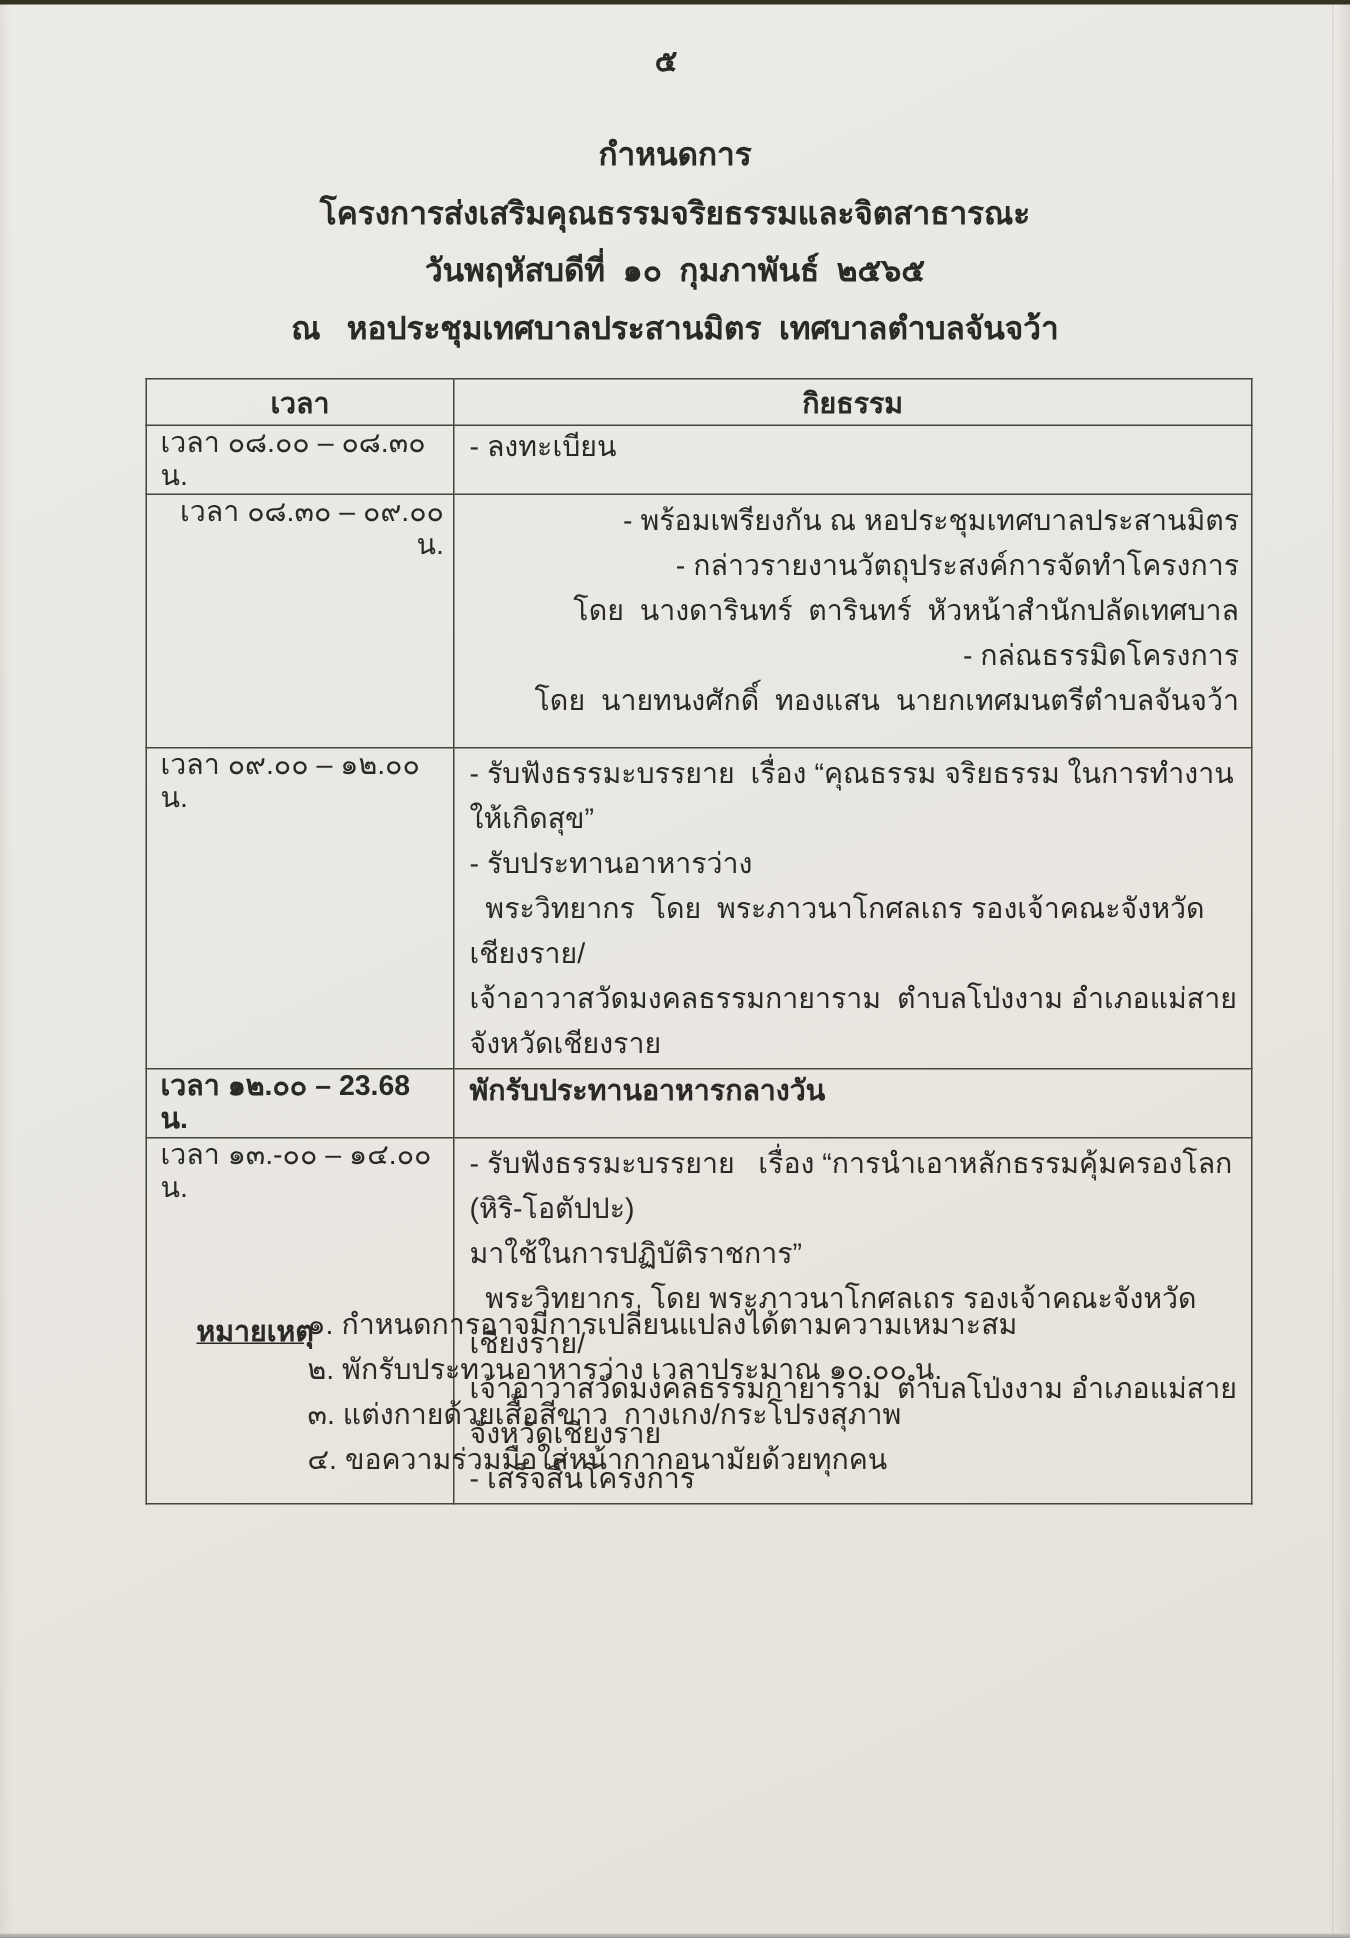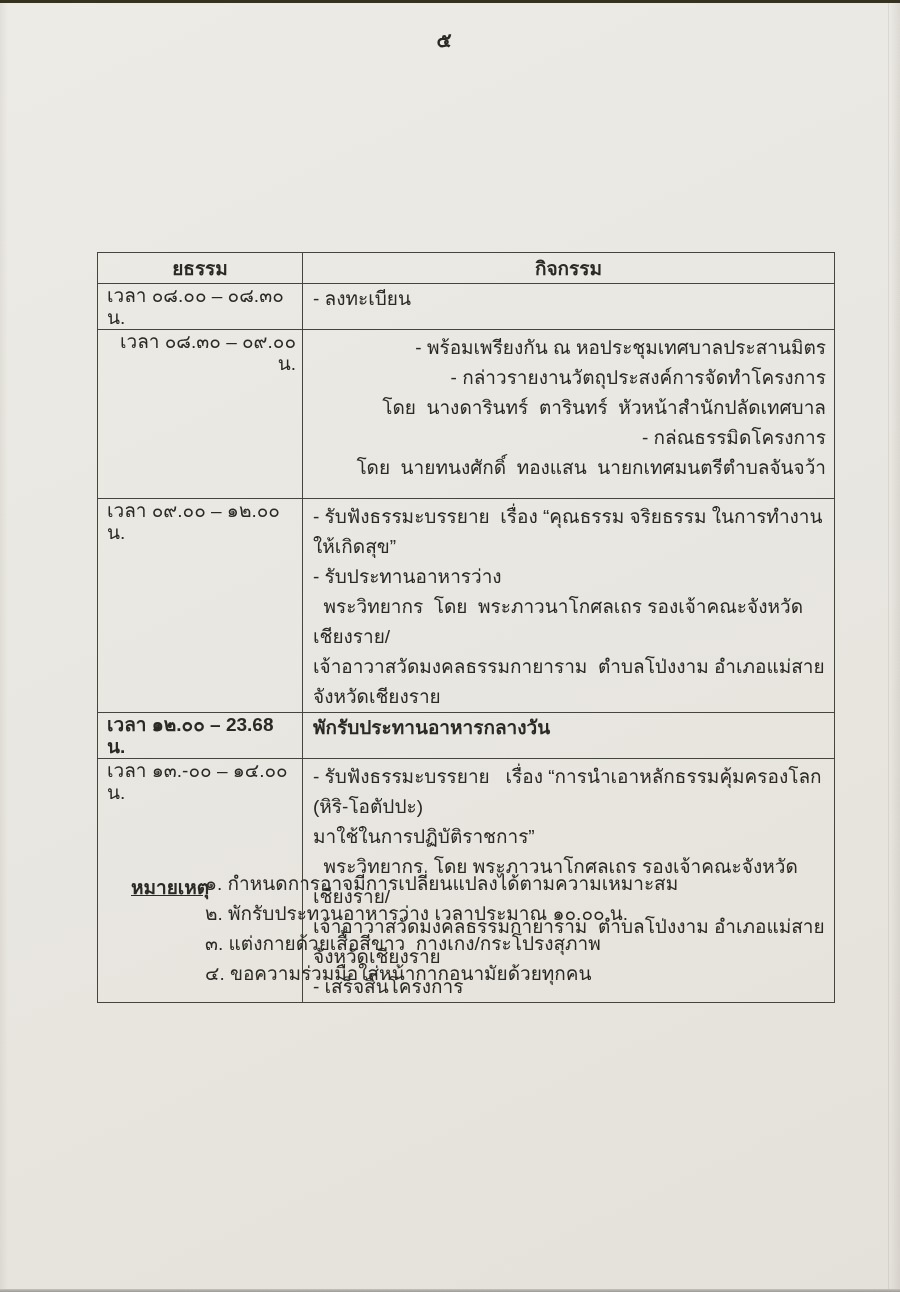--- a/index.html
+++ b/index.html
@@ -128,30 +128,36 @@
 <body>
 
 <div class="paper">
   <div class="edge-top"></div>
   <div class="edge-left"></div>
   <div class="edge-right"></div>
   <div class="crease-right"></div>
 
   <div class="page-number">๕</div>
 
+  <div class="title-block">
+    <div class="title-line">กำหนดการ</div>
+    <div class="title-line">โครงการส่งเสริมคุณธรรมจริยธรรมและจิตสาธารณะ</div>
+    <div class="title-line">วันพฤหัสบดีที่  ๑๐  กุมภาพันธ์  ๒๕๖๕</div>
+    <div class="title-line">ณ   หอประชุมเทศบาลประสานมิตร  เทศบาลตำบลจันจว้า</div>
+  </div>
 
   <table class="schedule">
     <colgroup>
       <col class="c-time">
       <col class="c-activity">
     </colgroup>
     <thead>
       <tr>
-        <th>ยธรรม</th>
-        <th>กิจกรรม</th>
+        <th>เวลา</th>
+        <th>กิยธรรม</th>
       </tr>
     </thead>
     <tbody id="schedule-body">
         <tr>
           <td class="cell-time">เวลา ๐๘.๐๐ – ๐๘.๓๐ น.</td>
           <td class="cell-activity"><div class="line">- ลงทะเบียน</div></td>
         </tr>
         <tr>
           <td class="cell-time">เวลา ๐๘.๓๐ – ๐๙.๐๐ น.</td>
           <td class="cell-activity"><div class="line">- พร้อมเพรียงกัน ณ หอประชุมเทศบาลประสานมิตร</div><div class="line">- กล่าวรายงานวัตถุประสงค์การจัดทำโครงการ</div><div class="line">  โดย  นางดารินทร์  ตารินทร์  หัวหน้าสำนักปลัดเทศบาล</div><div class="line">- กล่ณธรรมิดโครงการ</div><div class="line">  โดย  นายทนงศักดิ์  ทองแสน  นายกเทศมนตรีตำบลจันจว้า</div></td>

